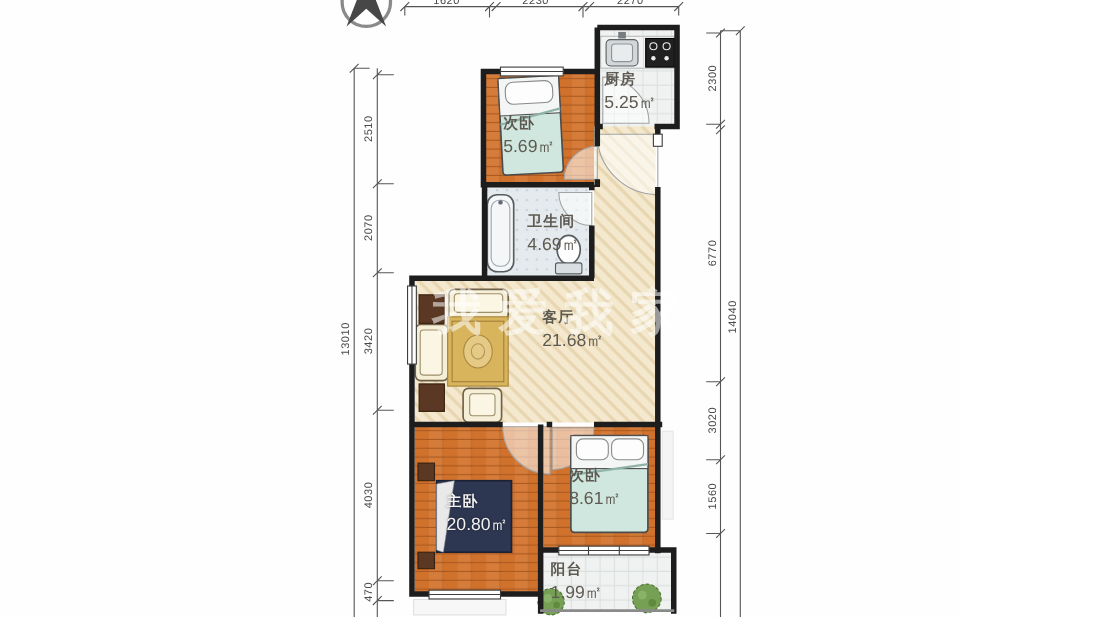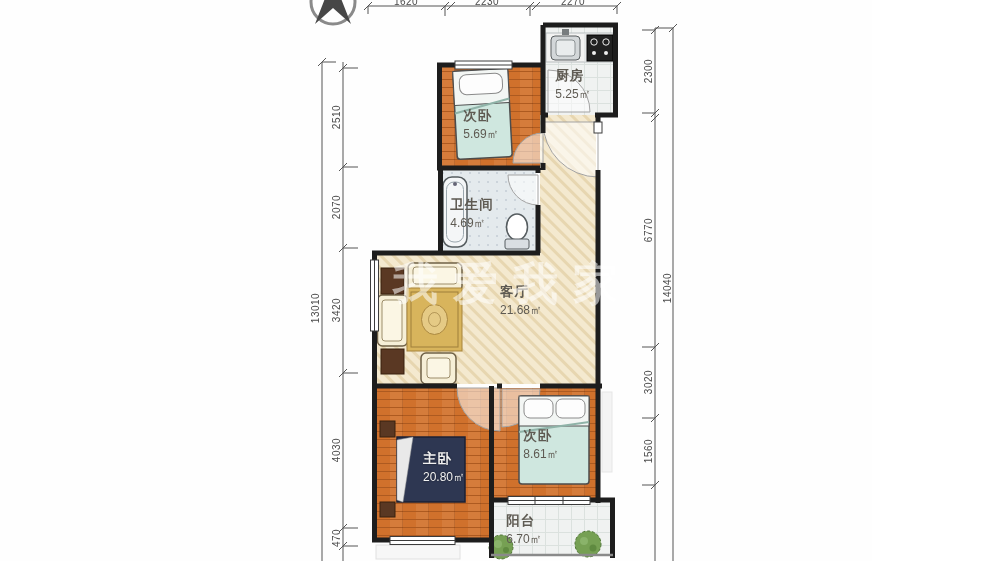--- a/index.html
+++ b/index.html
@@ -5,21 +5,21 @@
   html,body{margin:0;padding:0;background:#fff;}
   .stage{position:relative;width:872px;height:561px;background:#fefefe;overflow:hidden;
          font-family:Liberation Sans, sans-serif;}
   svg{position:absolute;left:0;top:0;}
   .dim-label{position:absolute;font-size:10px;color:#4a4a4a;white-space:nowrap;
              transform:translate(-50%,-50%);letter-spacing:0.5px;}
   .dim-label.v{transform:translate(-50%,-50%) rotate(-90deg);}
   .room-label{position:absolute;transform:translate(-50%,-50%);
               color:#5e5a52;line-height:1.45;z-index:30;}
   .room-label .room-name{font-size:13.5px;font-weight:700;letter-spacing:1px;}
-  .room-label .room-area{font-size:12px;}
+  .room-label .room-area{font-size:16px;}
   .room-label.on-dark{color:#f2f2f2;text-shadow:0 0 2px rgba(0,0,0,.6);}
   .watermark{position:absolute;left:393px;top:254px;z-index:40;font-size:45px;font-weight:700;
              letter-spacing:15px;color:rgba(255,255,255,0.55);white-space:nowrap;pointer-events:none;}
 </style>
 </head>
 <body>
 
 <div class="stage">
 
   <svg width="1000" height="561" viewBox="0 0 1000 561">
@@ -216,36 +216,36 @@
   <span class="dim-label v" style="left:667px;top:288px;">14040</span>
 
   <div class="room-label" style="left:573px;top:84px;">
     <div class="room-name">厨房</div>
     <div class="room-area">5.25㎡</div>
   </div>
   <div class="room-label" style="left:481px;top:124px;">
     <div class="room-name">次卧</div>
     <div class="room-area">5.69㎡</div>
   </div>
-  <div class="room-label" style="left:472px;top:213px;">
+  <div class="room-label" style="left:503px;top:213px;">
     <div class="room-name">卫生间</div>
     <div class="room-area">4.69㎡</div>
   </div>
   <div class="room-label" style="left:521px;top:300px;">
     <div class="room-name">客厅</div>
     <div class="room-area">21.68㎡</div>
   </div>
-  <div class="room-label on-dark" style="left:444px;top:467px;">
+  <div class="room-label on-dark" style="left:434px;top:467px;">
     <div class="room-name">主卧</div>
     <div class="room-area">20.80㎡</div>
   </div>
   <div class="room-label" style="left:541px;top:444px;">
     <div class="room-name">次卧</div>
     <div class="room-area">8.61㎡</div>
   </div>
   <div class="room-label" style="left:524px;top:529px;">
     <div class="room-name">阳台</div>
-    <div class="room-area">6.70㎡</div>
+    <div class="room-area">1.99㎡</div>
   </div>
 
   <div class="watermark">我爱我家</div>
 
 </div>
 
 </body></html>

